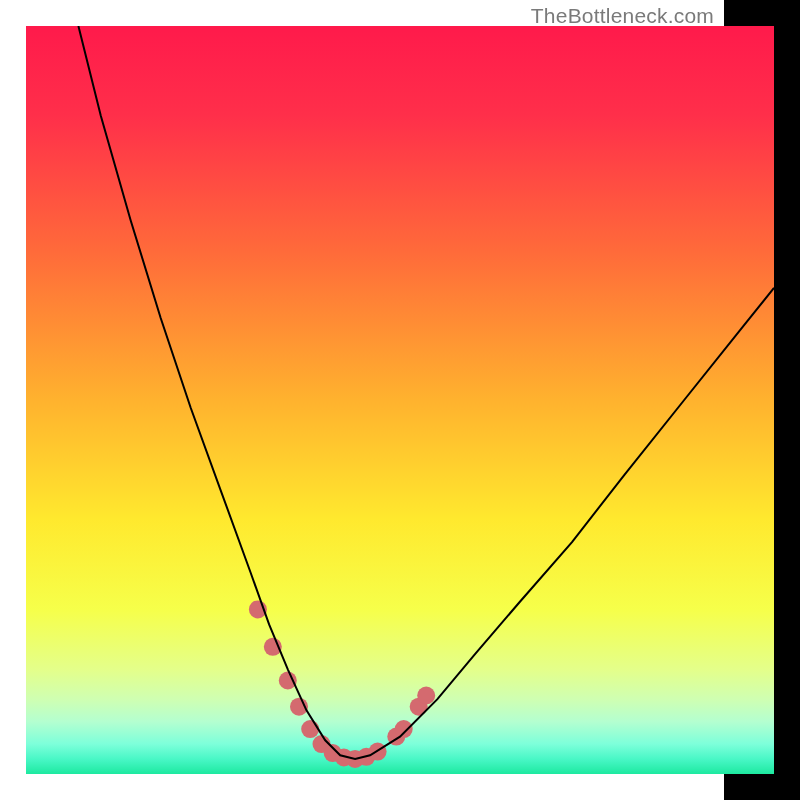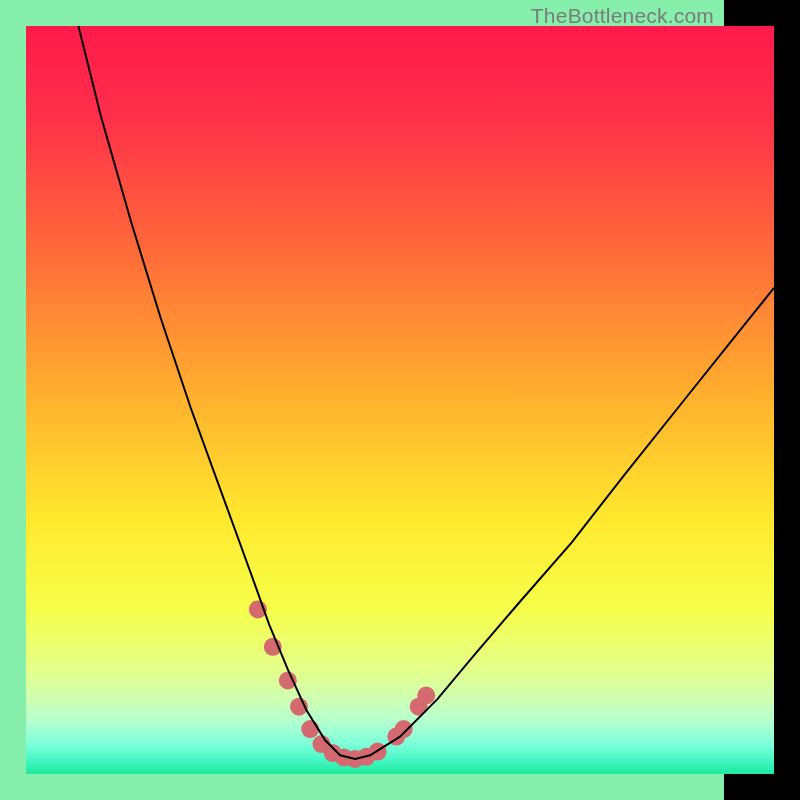--- a/index.html
+++ b/index.html
@@ -10,21 +10,21 @@
     background: #000;
     overflow: hidden;
     font-family: Arial, Helvetica, sans-serif;
   }
   .frame {
     position: absolute;
     top: 0;
     left: 0;
     width: 724px;
     height: 800px;
-    background: #86efac;
+    background: #ffffff;
   }
   .plot {
     position: absolute;
     top: 26px;
     left: 26px;
     width: 748px;
     height: 748px;
     overflow: hidden;
   }
   .gradient {

